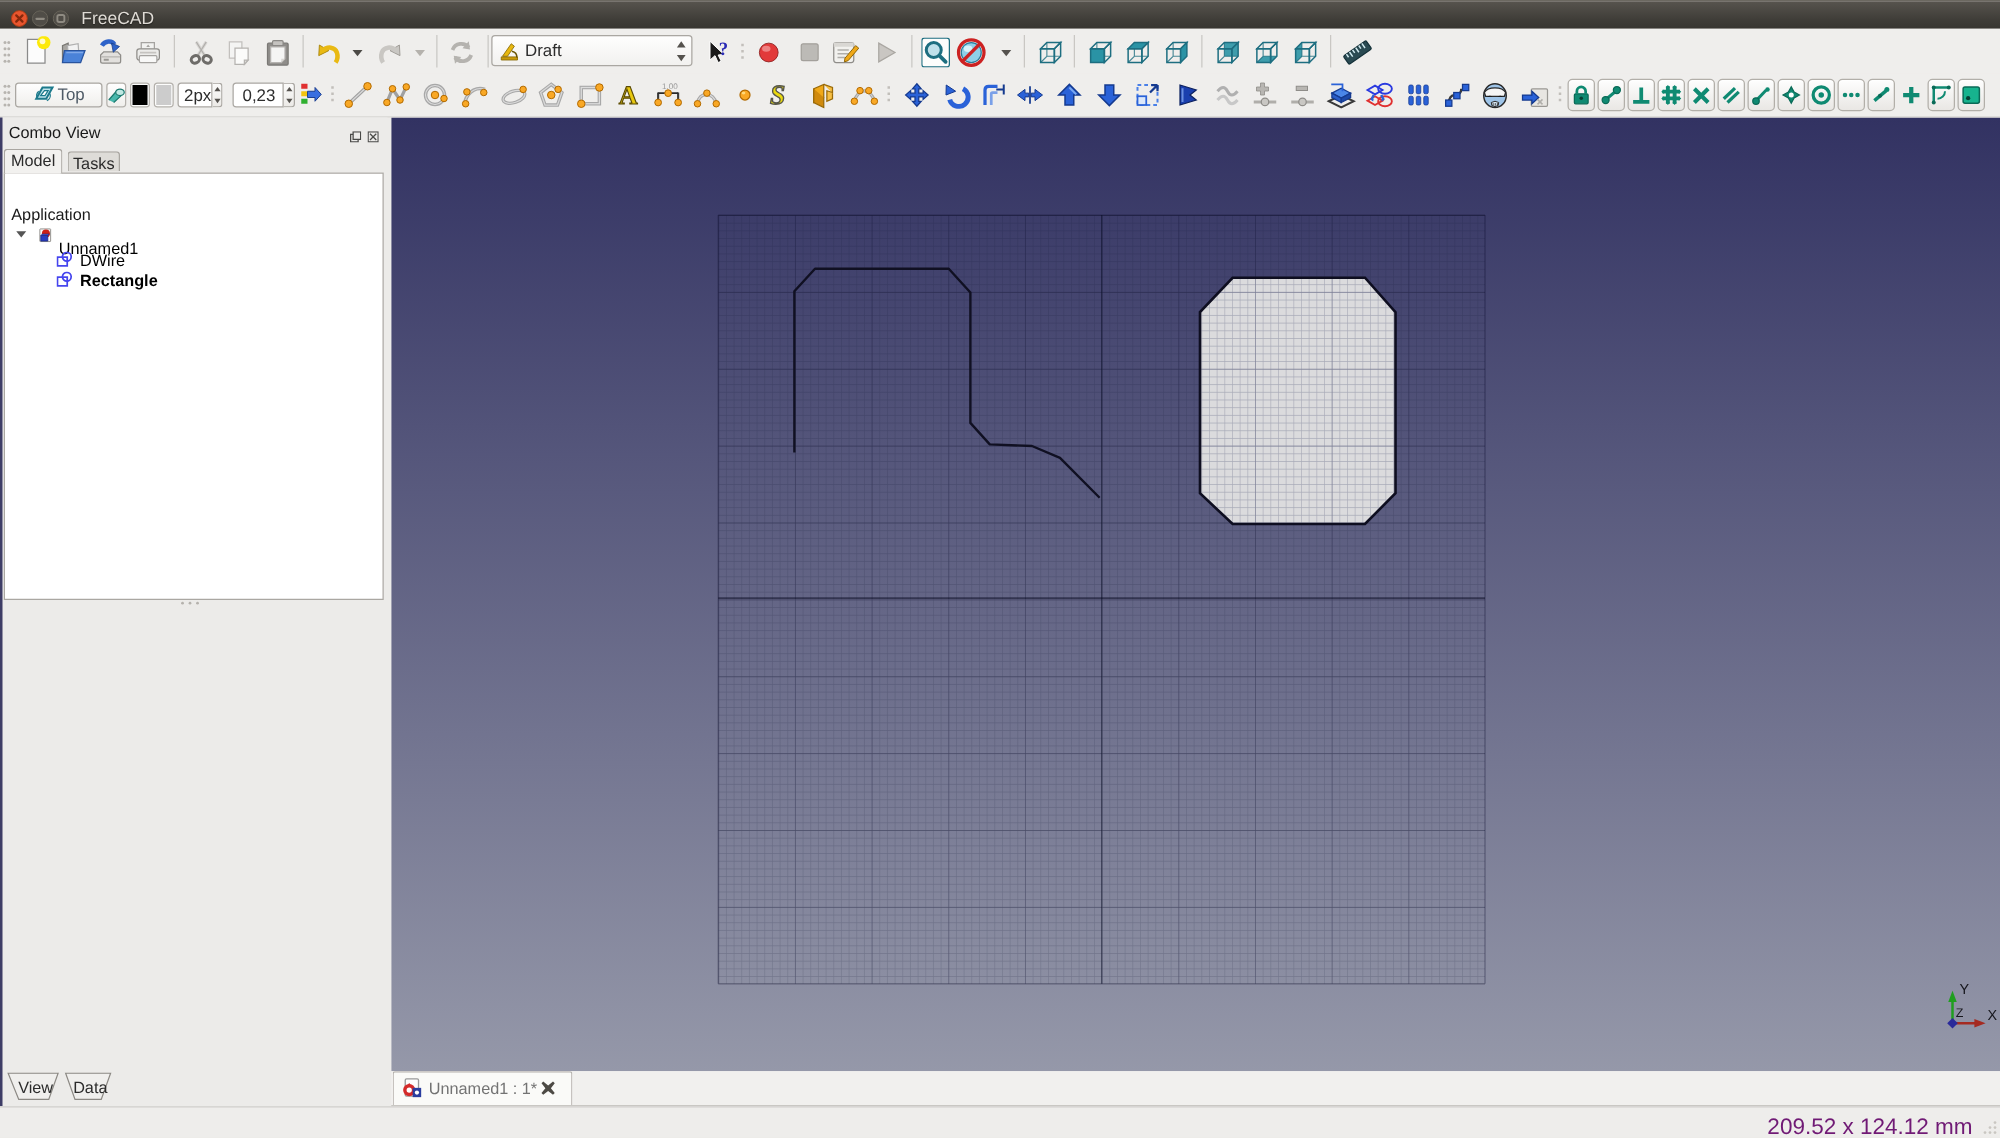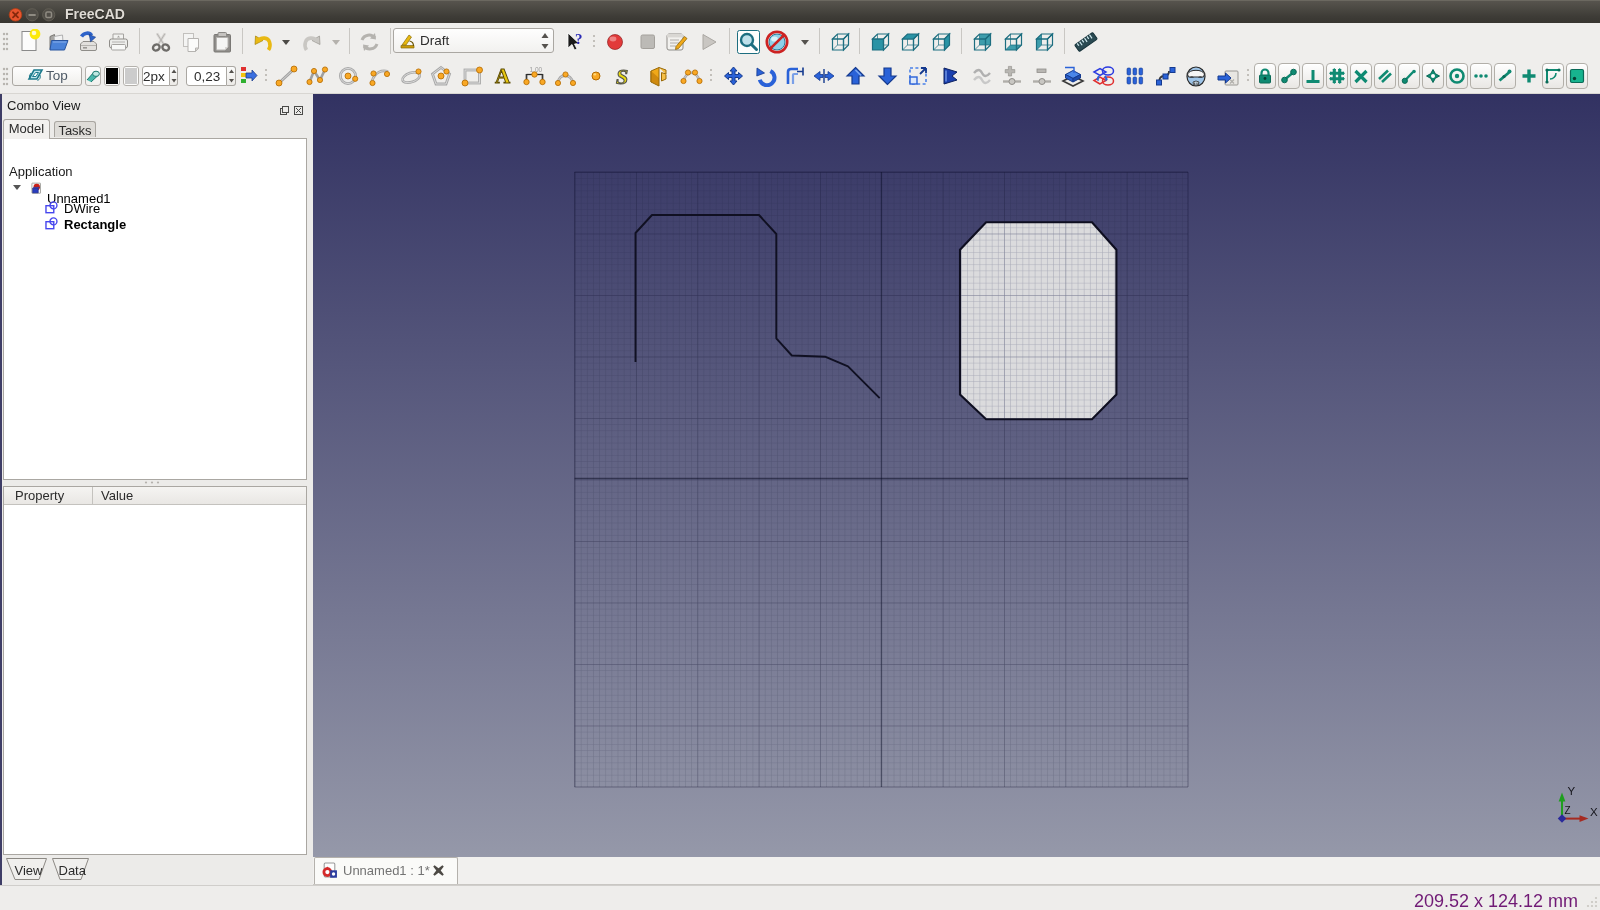--- a/index.html
+++ b/index.html
@@ -1,19 +1,19 @@
 <!DOCTYPE html>
 <html><head>
 <meta charset="utf-8">
 <style>
 *{margin:0;padding:0;box-sizing:border-box}
 html,body{width:1600px;height:910px;overflow:hidden}
 body{font-family:"Liberation Sans",sans-serif;background:#ecebe9;position:relative}
 #titlebar{position:absolute;left:0;top:0;width:1600px;height:23px;background:linear-gradient(#57544e,#3e3c37 70%,#373530);border-top:1px solid #6b6860}
-#title-text{position:absolute;left:65px;top:5px;color:#dfdbd5;font-size:14px;font-weight:bold;text-shadow:0 1px 1px rgba(0,0,0,.5)}
+#title-text{position:absolute;left:65px;top:5px;color:#dfdbd5;font-size:14px;font-weight:normal;text-shadow:0 1px 1px rgba(0,0,0,.5)}
 #tb1{position:absolute;left:0;top:23px;width:1600px;height:36px;background:#efeeec}
 #tb2{position:absolute;left:0;top:59px;width:1600px;height:35px;background:#efeeec;border-bottom:1px solid #d8d6d2}
 .sep{position:absolute;width:1px;background:#c9c7c3;top:4px;height:26px}
 .ic{position:absolute}
 #leftpanel{position:absolute;left:0;top:94px;width:310px;height:791px;background:#ecebe9}
 #combo-title{position:absolute;left:7px;top:4px;font-size:13px;color:#1a1a1a}
 #viewport{position:absolute;left:313px;top:94px;width:1287px;height:763px}
 #tabbar{position:absolute;left:313px;top:857px;width:1287px;height:28px;background:#f1f0ee;border-bottom:1px solid #c9c7c3}
 #statusbar{position:absolute;left:0;top:885px;width:1600px;height:25px;background:#eeedeb;border-top:1px solid #d0cecb}
 #status-text{position:absolute;right:22px;top:5px;font-size:18px;color:#701a75}
@@ -252,21 +252,21 @@
     <div style="position:absolute;left:46px;top:68px;font-size:13.5px;color:#4e5a66">Top</div>
     <div style="position:absolute;left:85px;top:66px;width:16px;height:20px;background:linear-gradient(#fefefe,#f0efec);border:1px solid #b4b1ac;border-radius:3px"></div>
     <svg class="ic" style="left:86px;top:69px" width="14" height="14" viewBox="0 0 14 14">
       <path d="M1 11 L8 3 L12 6.5 L5 13" fill="#49b8ac" stroke="#1d7a70" stroke-width="1"></path>
       <ellipse cx="10" cy="4.8" rx="3.4" ry="2.6" fill="#bfe8e2" stroke="#1d7a70"></ellipse>
     </svg>
     <div style="position:absolute;left:104px;top:66px;width:16px;height:20px;background:#fdfdfc;border:1px solid #b4b1ac;border-radius:3px"></div>
     <div style="position:absolute;left:106px;top:68px;width:12px;height:16px;background:#000"></div>
     <div style="position:absolute;left:123px;top:66px;width:16px;height:20px;background:#fdfdfc;border:1px solid #b4b1ac;border-radius:3px"></div>
     <div style="position:absolute;left:125px;top:68px;width:12px;height:16px;background:#ccc"></div>
-    <div style="position:absolute;left:142px;top:66px;width:28px;height:20px;background:#fff;border:1px solid #aaa7a2;border-radius:3px 0 0 3px;font-size:13.5px;color:#2d2d2d;text-align:left;line-height:19px">2px</div>
+    <div style="position:absolute;left:142px;top:66px;width:28px;height:20px;background:#fff;border:1px solid #aaa7a2;border-radius:3px 0 0 3px;font-size:13.5px;color:#2d2d2d;text-align:right;line-height:19px">2px</div>
     <div style="position:absolute;left:170px;top:66px;width:8px;height:20px;background:linear-gradient(#fbfbfa,#eceae7);border:1px solid #aaa7a2;border-left:none;border-radius:0 3px 3px 0"></div>
     <svg class="ic" style="left:170px;top:68px" width="8" height="16" viewBox="0 0 8 16">
       <path d="M4 1.5 L6.5 5 L1.5 5 Z" fill="#55524e"></path>
       <path d="M4 14.5 L6.5 11 L1.5 11 Z" fill="#55524e"></path>
     </svg>
     <div style="position:absolute;left:186px;top:66px;width:41px;height:20px;background:#fff;border:1px solid #aaa7a2;border-radius:3px 0 0 3px;font-size:13.5px;color:#2d2d2d;line-height:19px;padding-left:7px">0,23</div>
     <div style="position:absolute;left:227px;top:66px;width:9px;height:20px;background:linear-gradient(#fbfbfa,#eceae7);border:1px solid #aaa7a2;border-left:none;border-radius:0 3px 3px 0"></div>
     <svg class="ic" style="left:227px;top:68px" width="9" height="16" viewBox="0 0 9 16">
       <path d="M4.5 1.5 L7 5 L2 5 Z" fill="#55524e"></path>
       <path d="M4.5 14.5 L7 11 L2 11 Z" fill="#55524e"></path>
@@ -577,26 +577,20 @@
       </svg>
     <div style="position:absolute;left:60px;top:78px;font-size:13px;font-weight:bold;color:#000">Rectangle</div>
   </div>
   <svg style="position:absolute;left:143px;top:386px" width="20" height="5">
       <g fill="#b5b2ad">
         <circle cx="3" cy="2.5" r="1.1"></circle>
         <circle cx="9" cy="2.5" r="1.1"></circle>
         <circle cx="15" cy="2.5" r="1.1"></circle>
       </g>
     </svg>
-  <div id="propbox">
-    <div id="propheader">
-      <div style="position:absolute;left:0;top:0;width:89px;height:100%;border-right:1px solid #c4c2be"><span style="padding-left:11px;line-height:17px;display:inline-block">Property</span></div>
-      <div style="position:absolute;left:90px;top:0;right:0;height:100%"><span style="padding-left:7px;line-height:17px;display:inline-block">Value</span></div>
-    </div>
-  </div>
   <svg style="position:absolute;left:5px;top:764px" width="90" height="24">
     <path d="M1.5 0.5 L41.5 0.5 L34 21.5 L10 21.5 Z" fill="#f0efed" stroke="#8c8984"></path>
     <path d="M47.5 0.5 L83.5 0.5 L76 21.5 L55 21.5 Z" fill="#f0efed" stroke="#8c8984"></path>
     <text x="9.5" y="16.5" font-size="13" fill="#2b2b2b" font-family="Liberation Sans,sans-serif">View</text>
     <text x="53.5" y="16.5" font-size="13" fill="#2b2b2b" font-family="Liberation Sans,sans-serif">Data</text>
   </svg>
 </div>
 <div id="viewport">
 <svg width="1287" height="763">
 <defs>

